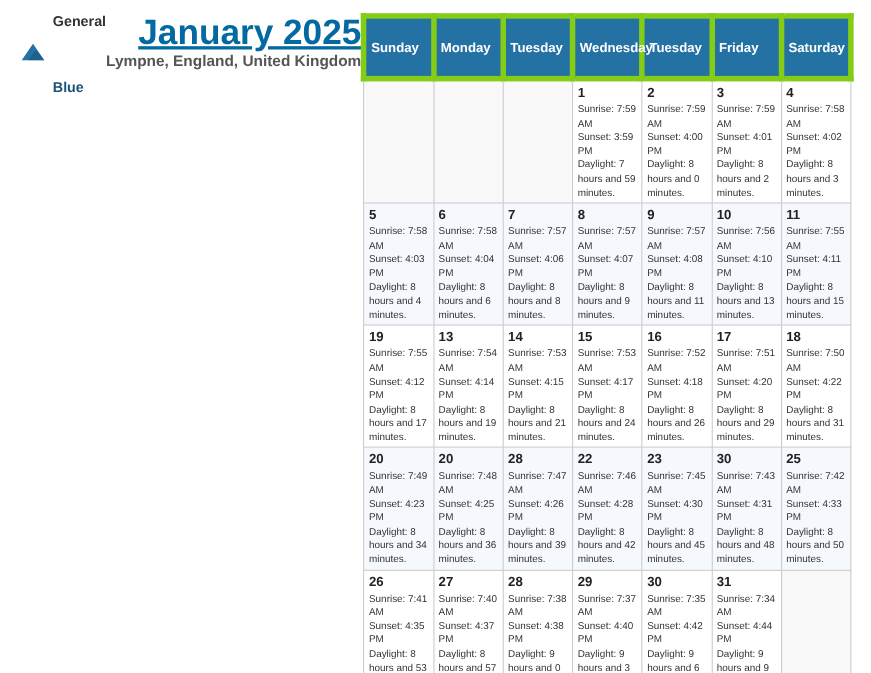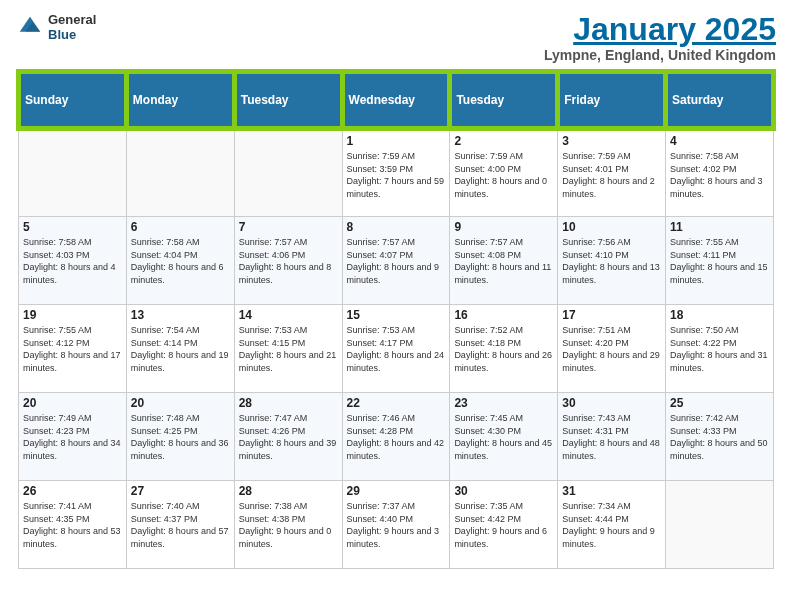--- a/index.html
+++ b/index.html
@@ -8,42 +8,42 @@
       background: #fff;
       width: 792px;
       height: 612px;
       overflow: hidden;
     }
     .page {
       width: 792px;
       height: 512px;
       padding: 12px 16px 8px 16px;
       display: flex;
-      flex-direction: column;
+      flex-direction: row;
       border-radius: 29px;
     }
     .header {
       display: flex;
       justify-content: space-between;
       align-items: flex-start;
       margin-bottom: 6px;
     }
     .logo {
       display: flex;
       align-items: center;
       gap: 4px;
     }
     .logo-text {
       display: flex;
       flex-direction: column;
       font-size: 13px;
       font-weight: bold;
     }
     .logo-general { color: #333; }
-    .logo-blue { color: #1a5276; }
+    .logo-blue { color: #1a5276; margin-top: 45px; }
     .logo-icon {
       width: 28px;
       height: 28px;
     }
     .title-block {
       text-align: right;
     }
     .month-title {
       font-size: 32px;
       font-weight: bold;

